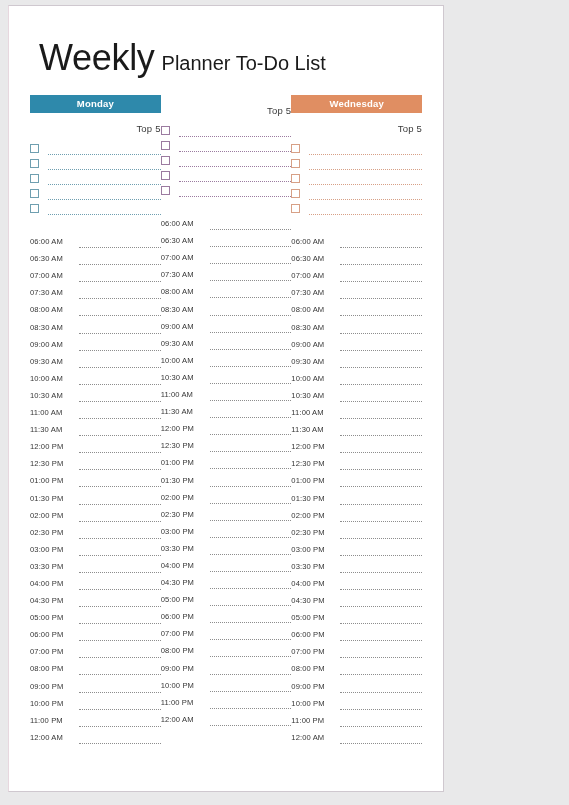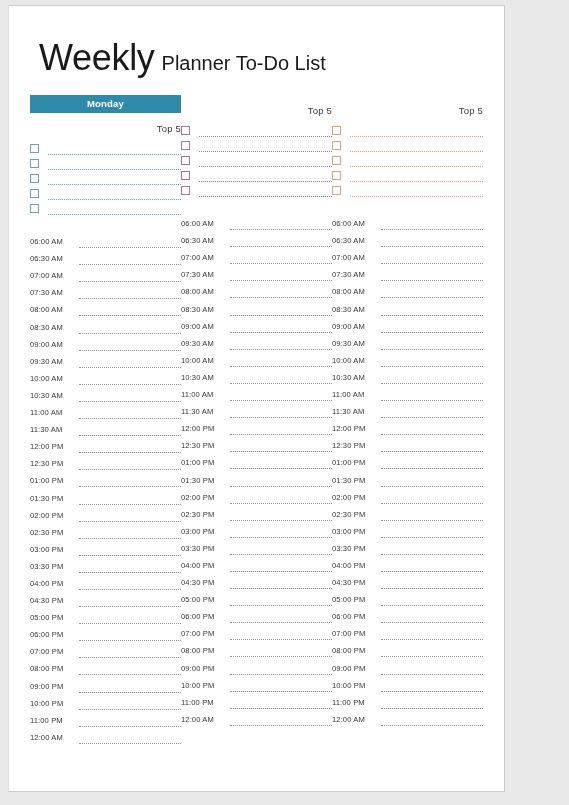--- a/index.html
+++ b/index.html
@@ -10,21 +10,21 @@
     width: 569px;
     height: 805px;
     background: #e9e9ea;
     font-family: "Liberation Sans", sans-serif;
     overflow: hidden;
   }
   #page {
     position: absolute;
     left: 8px;
     top: 5px;
-    width: 497px;
+    width: 436px;
     height: 787px;
     background: #ffffff;
     border: 1px solid #cfc8cf;
     border-left: 1px solid #e7d7de;
     box-sizing: border-box;
     box-shadow: 0 0 0 0 rgba(0,0,0,0);
   }
   #page-inner {
     position: absolute;
     left: 0; top: 0; right: 0; bottom: 0;
@@ -428,20 +428,21 @@
               <div class="slot-time">11:00 PM</div>
               <div class="slot-line"></div>
             </div>
             <div class="slot">
               <div class="slot-time">12:00 AM</div>
               <div class="slot-line"></div>
             </div>
           </div>
         </div>
         <div class="col">
+          <div class="day-header" style="background: rgb(224, 142, 98);">Wednesday</div>
           <div class="top5-label">Top 5</div>
           <div class="top5-list">
             <div class="top5-row">
               <div class="checkbox" style="border-color: rgb(215, 160, 134);"></div>
               <div class="top5-line" style="border-bottom-color: rgb(215, 160, 134);"></div>
             </div>
             <div class="top5-row">
               <div class="checkbox" style="border-color: rgb(215, 160, 134);"></div>
               <div class="top5-line" style="border-bottom-color: rgb(215, 160, 134);"></div>
             </div>

